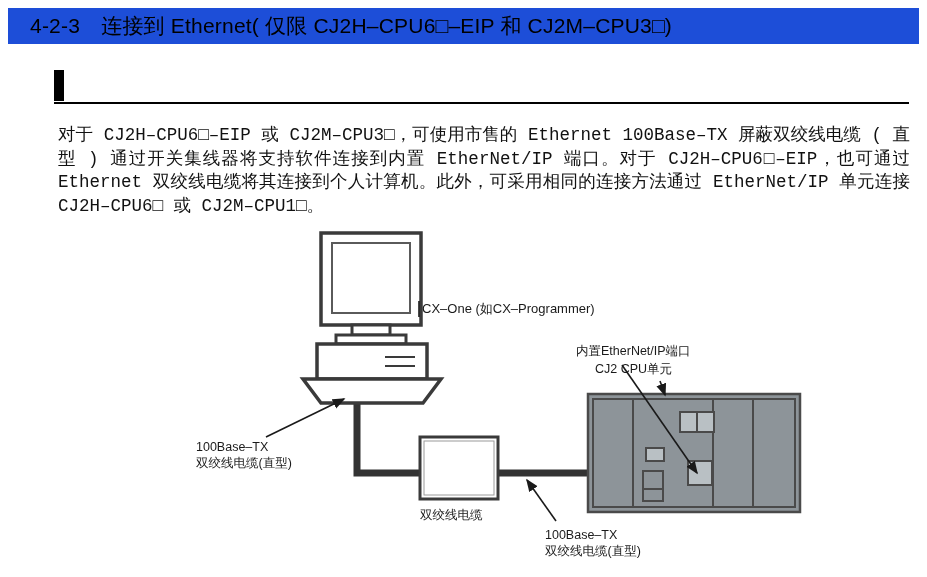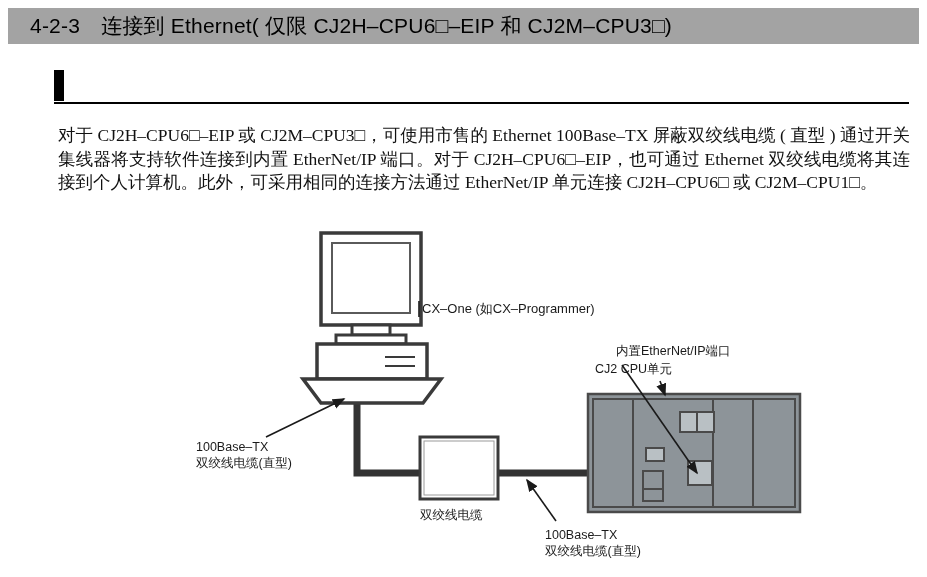--- a/index.html
+++ b/index.html
@@ -17,21 +17,21 @@
     color: #000000;
   }
 
   
   .section-bar {
     position: absolute;
     left: 8px;
     top: 8px;
     width: 911px;
     height: 36px;
-    background: #a3a3a3;
+    background: #1d4ed8;
     display: flex;
     align-items: center;
   }
   .section-bar-title {
     font-size: 21px;
     letter-spacing: 0.2px;
     padding-left: 22px;
     color: #000;
     white-space: nowrap;
     font-family: "Liberation Sans", sans-serif;
@@ -76,42 +76,42 @@
     position: absolute;
     left: 58px;
     top: 124px;
     width: 852px;
     font-family: "Liberation Serif", serif;
     font-size: 17.5px;
     line-height: 23.5px;
     text-align: justify;
     color: #111;
   }
-  .body-text p { margin: 0; }
+  .body-text p { margin: 0; font-family: Liberation Mono, monospace; }
 
   
   .diagram {
     position: absolute;
     left: 0;
     top: 215px;
     width: 927px;
     height: 362px;
   }
   .diagram svg { display: block; }
 
   .dlabel {
     position: absolute;
     font-family: "Liberation Sans", sans-serif;
     font-size: 12.5px;
     line-height: 16px;
     color: #1a1a1a;
     white-space: nowrap;
   }
   .dlabel.cxone   { left: 422px; top: 86px;  font-size: 13px; }
-  .dlabel.port    { left: 616px; top: 128px; text-align: right; }
+  .dlabel.port    { left: 576px; top: 128px; text-align: right; }
   .dlabel.cpu     { left: 595px; top: 146px; }
   .dlabel.cable-l { left: 196px; top: 224px; }
   .dlabel.hub     { left: 420px; top: 292px; }
   .dlabel.cable-r { left: 545px; top: 312px; }
 </style>
 </head>
 <body>
 
 <div class="section-bar">
   <div class="section-bar-title">4-2-3　连接到 Ethernet( 仅限 CJ2H–CPU6□–EIP 和 CJ2M–CPU3□)</div>

